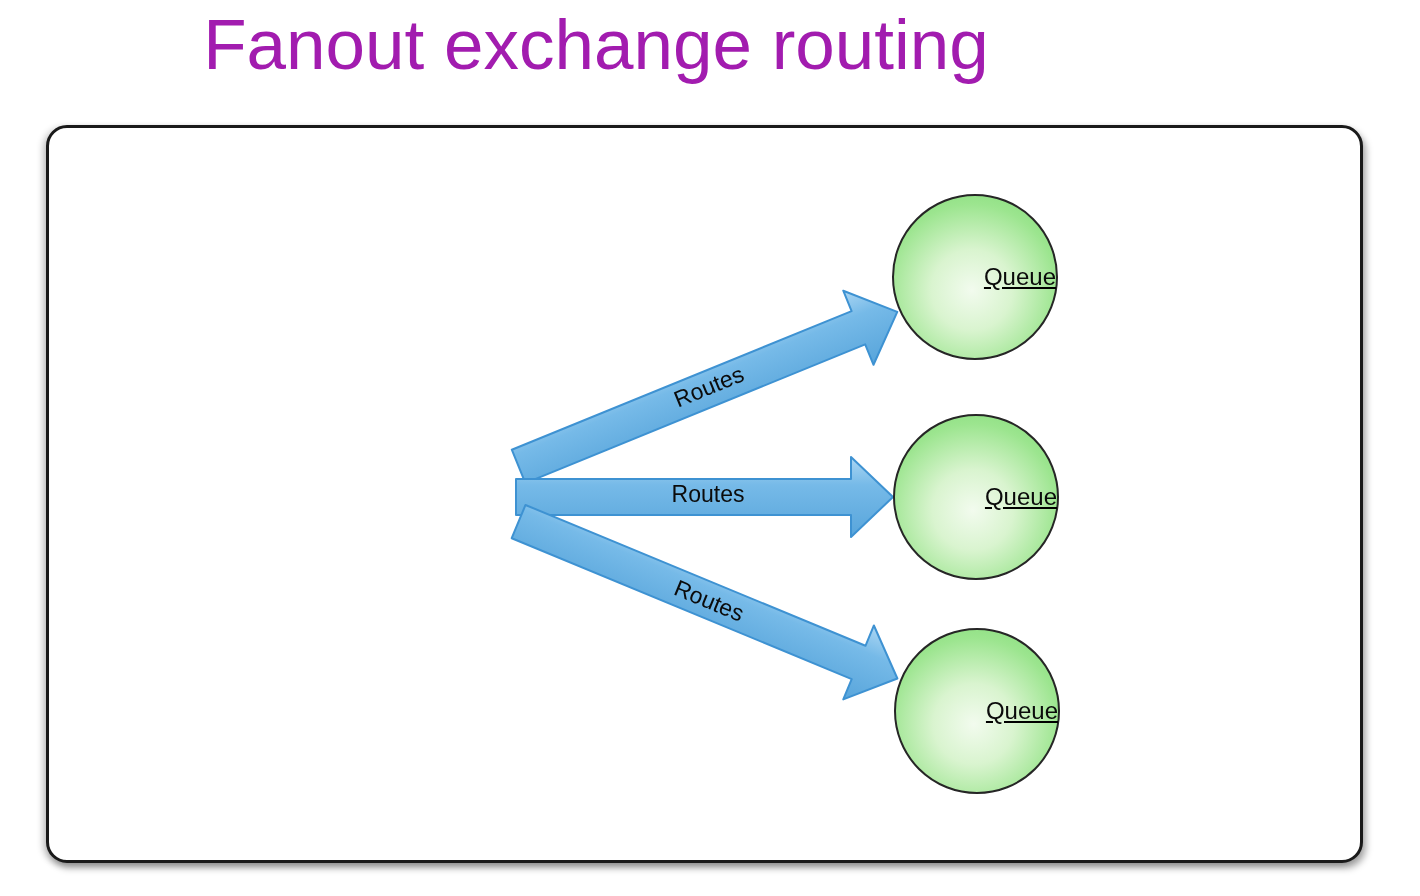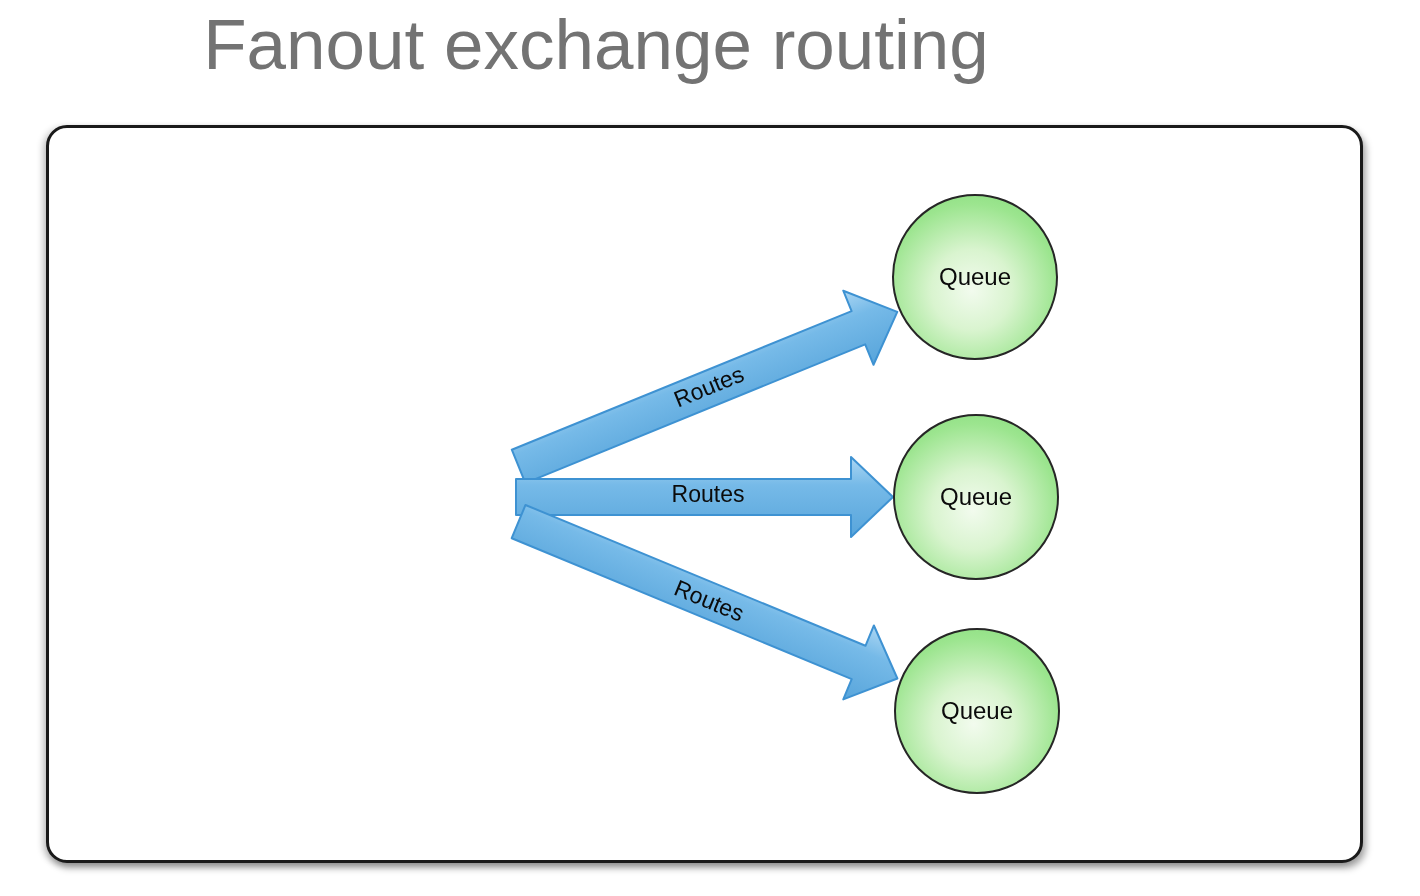--- a/index.html
+++ b/index.html
@@ -12,21 +12,21 @@
   }
   .stage { position: relative; width: 1420px; height: 896px; }
 
   .title {
     position: absolute;
     top: 9px; left: 0; width: 1192px;
     text-align: center;
     font-size: 71px;
     font-weight: 400;
     line-height: 1.0;
-    color: #737373;
+    color: #a21caf;
     letter-spacing: 0px;
   }
 
   .frame {
     position: absolute;
     left: 46px; top: 125px;
     width: 1317px; height: 738px;
     background: #ffffff;
     border: 3px solid #1a1a1a;
     border-radius: 21px;
@@ -40,22 +40,23 @@
     z-index: 2;
   }
 
   .node {
     position: absolute;
     width: 166px; height: 166px;
     border-radius: 50%;
     border: 2px solid #262626;
     display: flex;
     align-items: center;
-    justify-content: center;
+    justify-content: flex-end;
     z-index: 3;
+    text-decoration: underline;
   }
   .node .node-label {
     font-size: 24px;
     color: #0b0b0b;
   }
   .node.exchange {
     left: 368px; top: 411px;
     background: radial-gradient(circle at 50% 54%,
       #fafbe2 0%, #f4f6c6 38%, #e5ea92 76%, #dbe27a 100%);
   }

